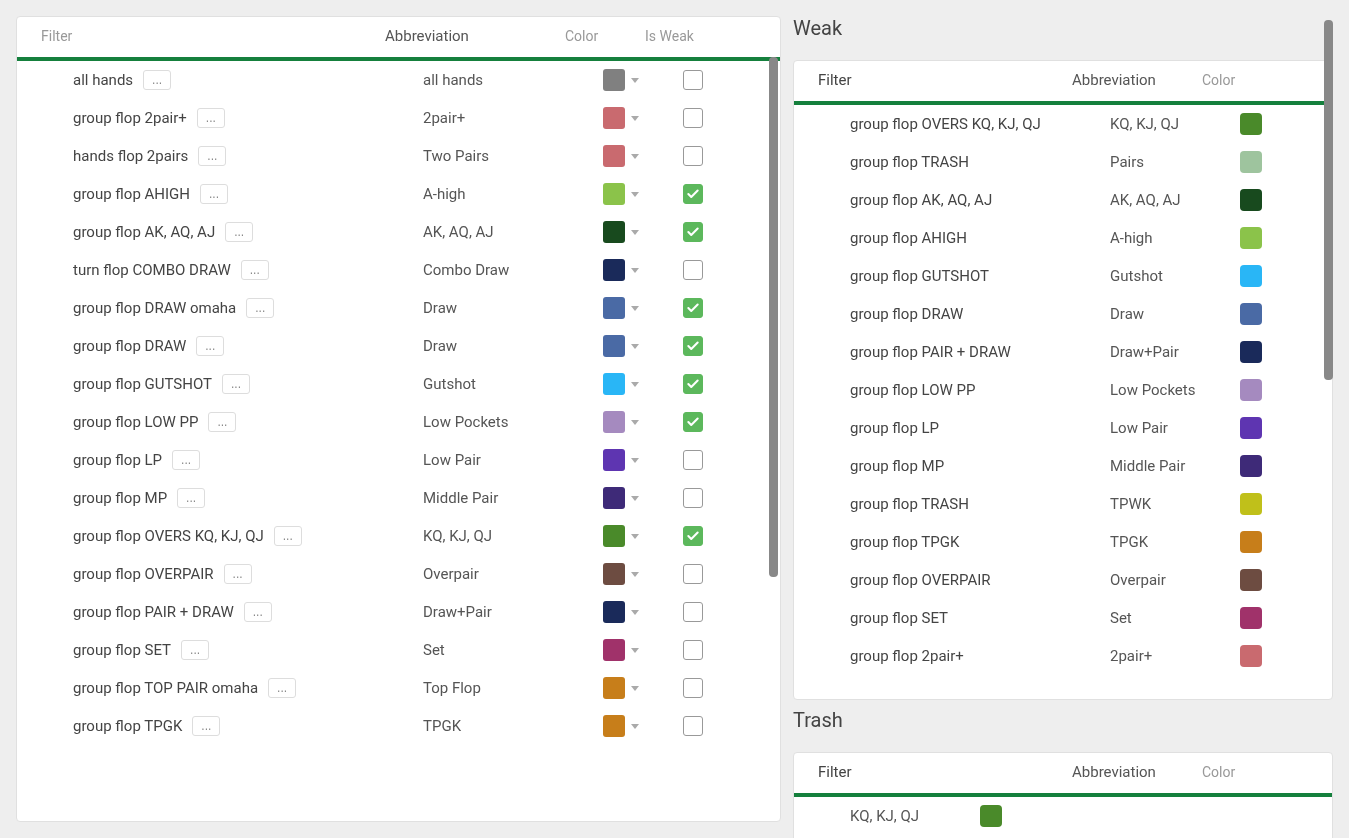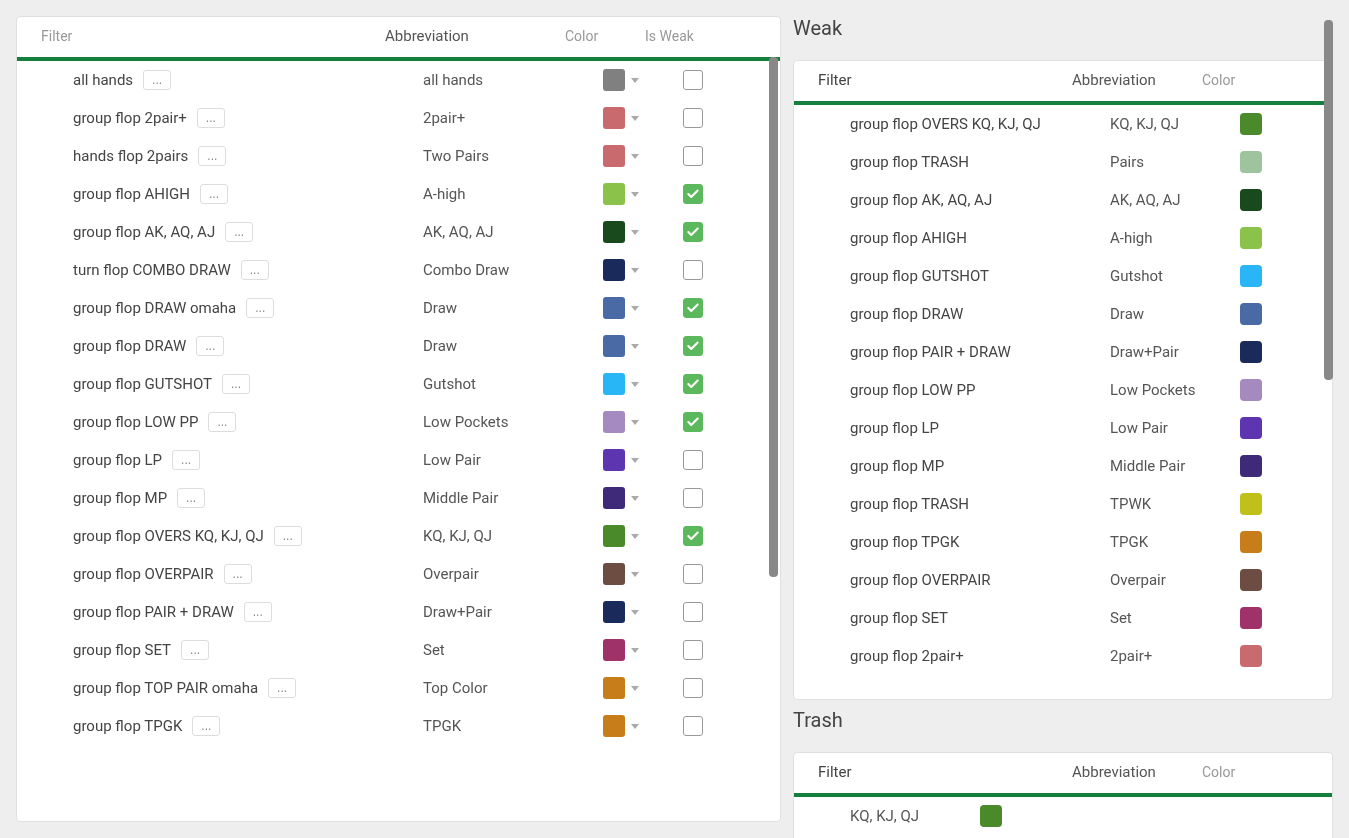--- a/index.html
+++ b/index.html
@@ -342,21 +342,21 @@
             </div>
             <div class="col-weak">
               <div class="chk"></div>
             </div>
           </div>
           <div class="row">
             <div class="col-filter">
               <span class="group-name">group flop TOP PAIR omaha</span>
               <button class="more-btn">...</button>
             </div>
-            <div class="col-abbr">Top Color</div>
+            <div class="col-abbr">Top Flop</div>
             <div class="col-color">
               <div class="swatch-dd">
                 <div class="swatch" style="background:#c77e1a"></div>
                 <div class="chev"></div>
               </div>
             </div>
             <div class="col-weak">
               <div class="chk"></div>
             </div>
           </div>

